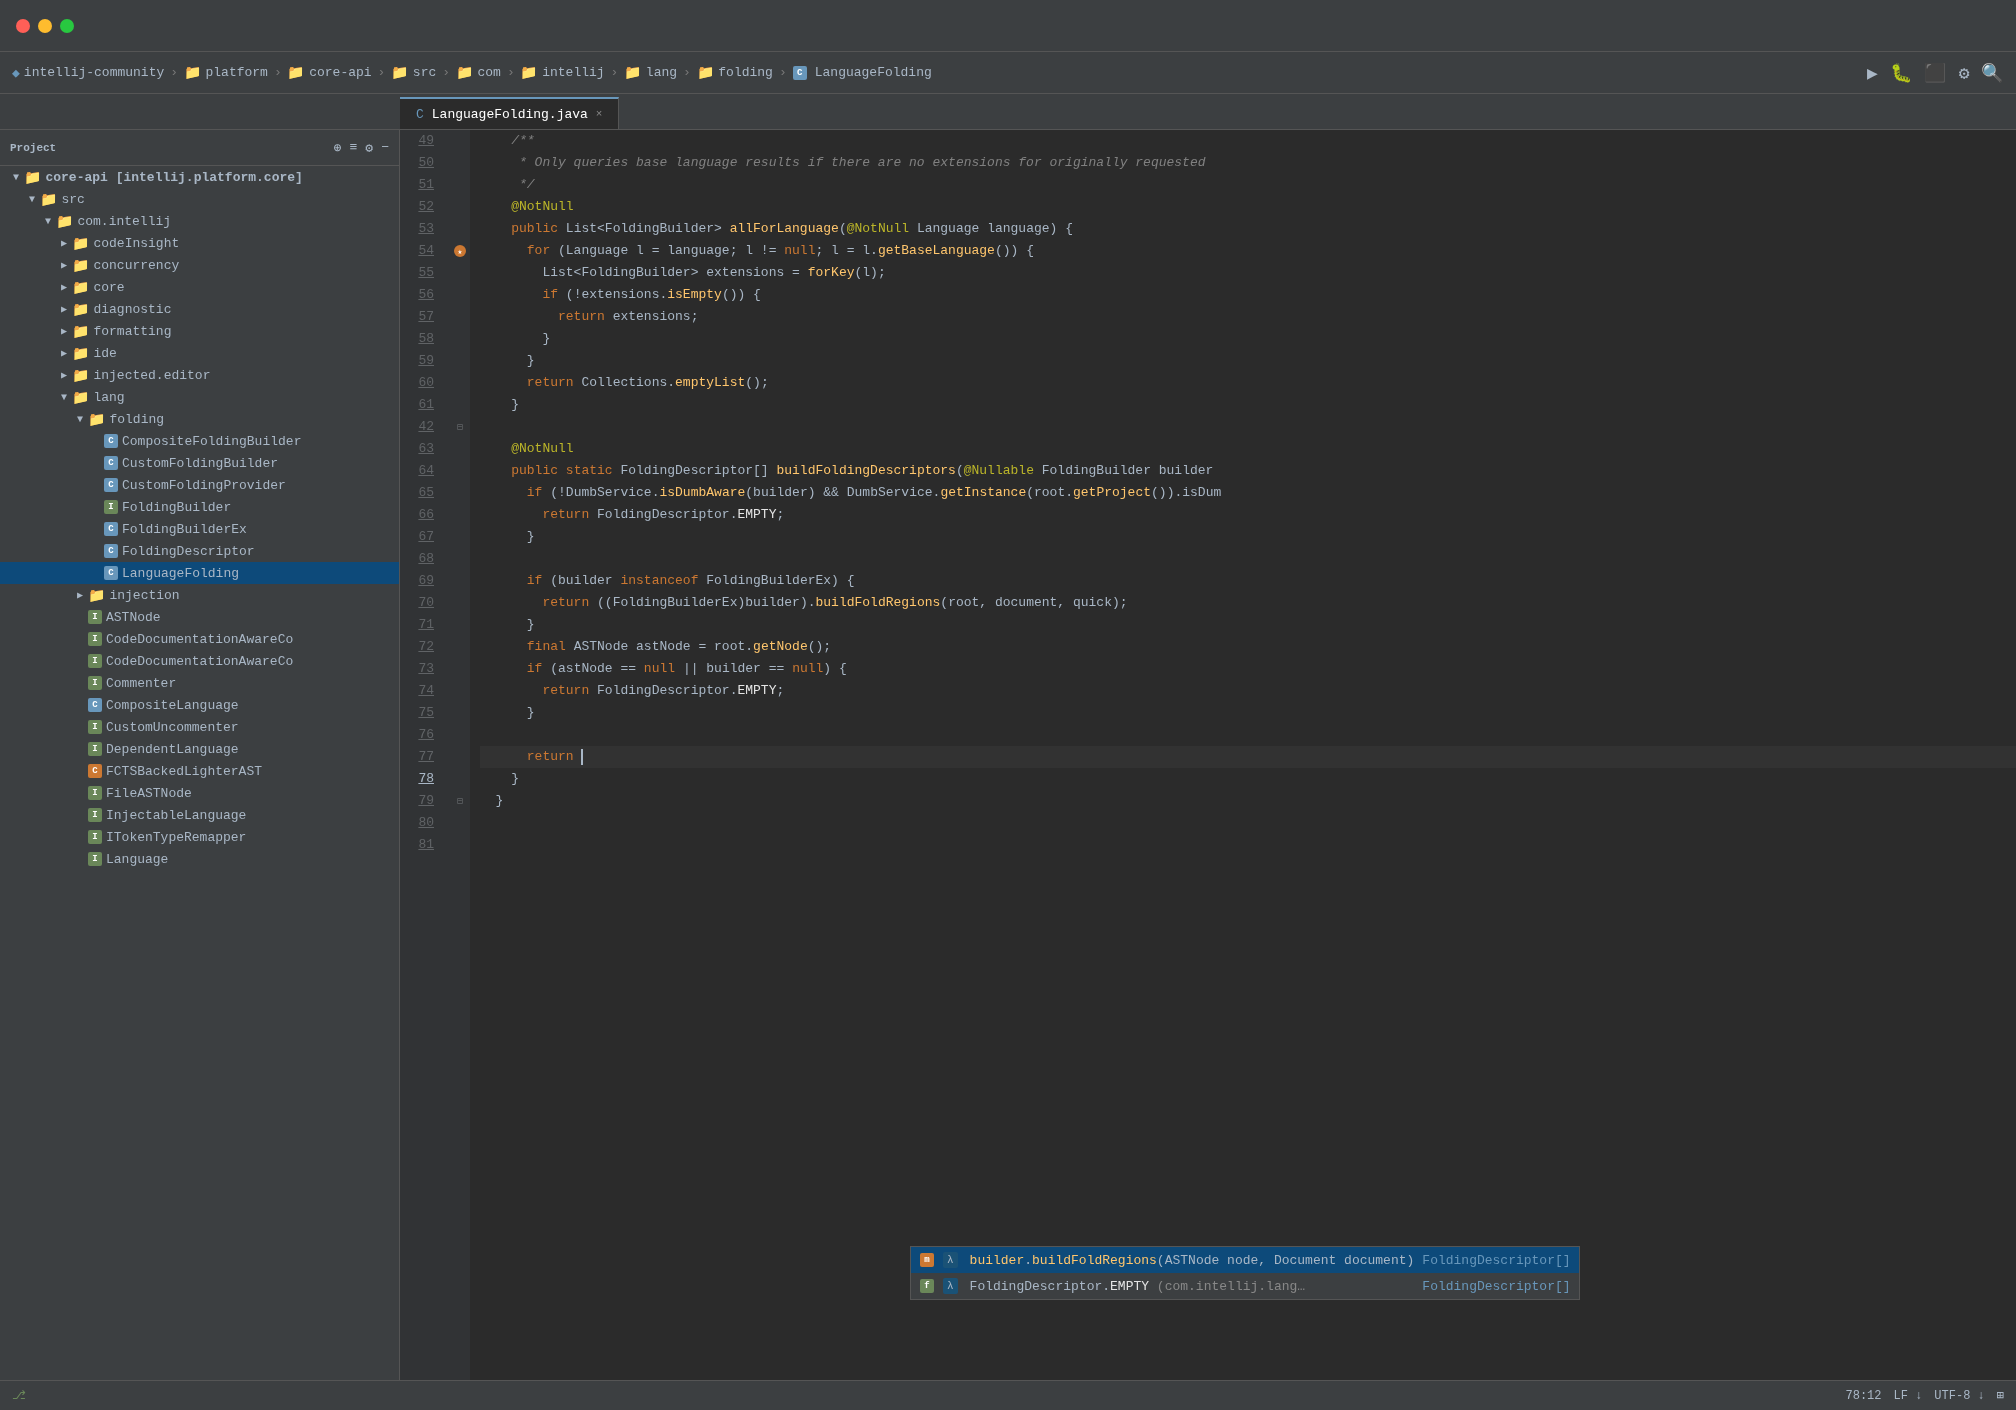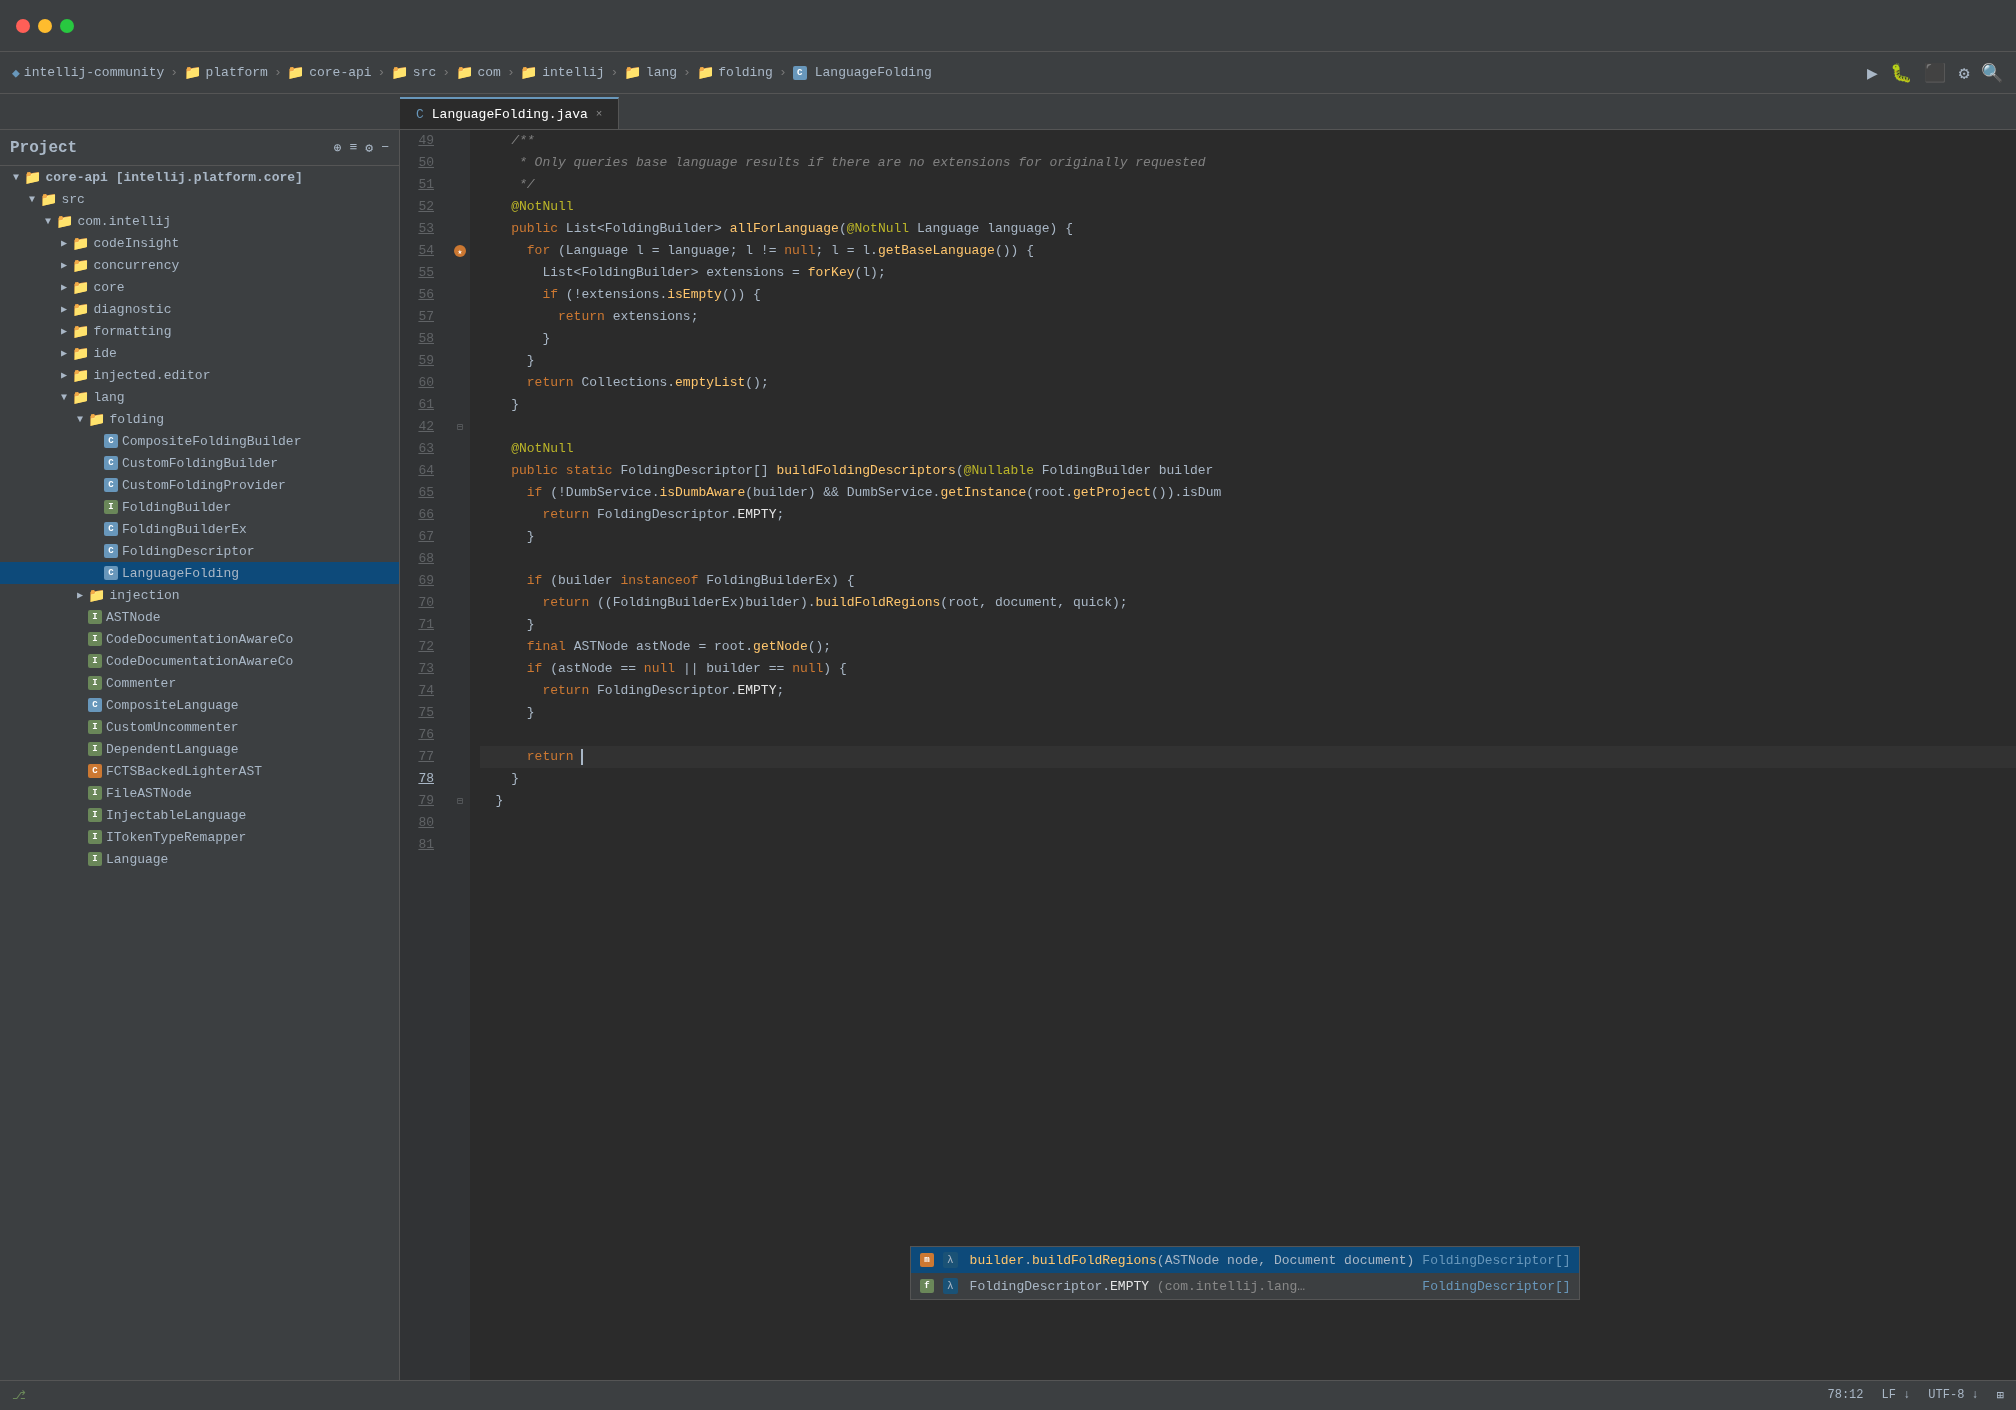--- a/index.html
+++ b/index.html
@@ -95,21 +95,21 @@
     .sidebar-header {
       display: flex;
       align-items: center;
       padding: 6px 10px;
       background: #3c3f41;
       border-bottom: 1px solid #555;
       height: 36px;
     }
     .sidebar-title {
       color: #a9b7c6;
-      font-size: 16px;
+      font-size: 11px;
       font-weight: bold;
       flex: 1;
     }
     .sidebar-icons {
       display: flex;
       gap: 8px;
       color: #a9b7c6;
     }
 
     .tree-item {
@@ -368,21 +368,21 @@
       height: 30px;
       display: flex;
       align-items: center;
       padding: 0 12px;
       border-top: 1px solid #555;
       gap: 20px;
       font-size: 12px;
       color: #a9b7c6;
     }
     .status-left { display: flex; gap: 12px; align-items: center; }
-    .status-right { margin-left: auto; display: flex; gap: 18px; align-items: flex-start; }
+    .status-right { margin-left: auto; display: flex; gap: 12px; align-items: center; }
 
     
     .sidebar::-webkit-scrollbar { width: 6px; }
     .sidebar::-webkit-scrollbar-track { background: #3c3f41; }
     .sidebar::-webkit-scrollbar-thumb { background: #5a5d5f; border-radius: 3px; }
 
     .cursor {
       display: inline-block;
       width: 2px;
       height: 16px;

